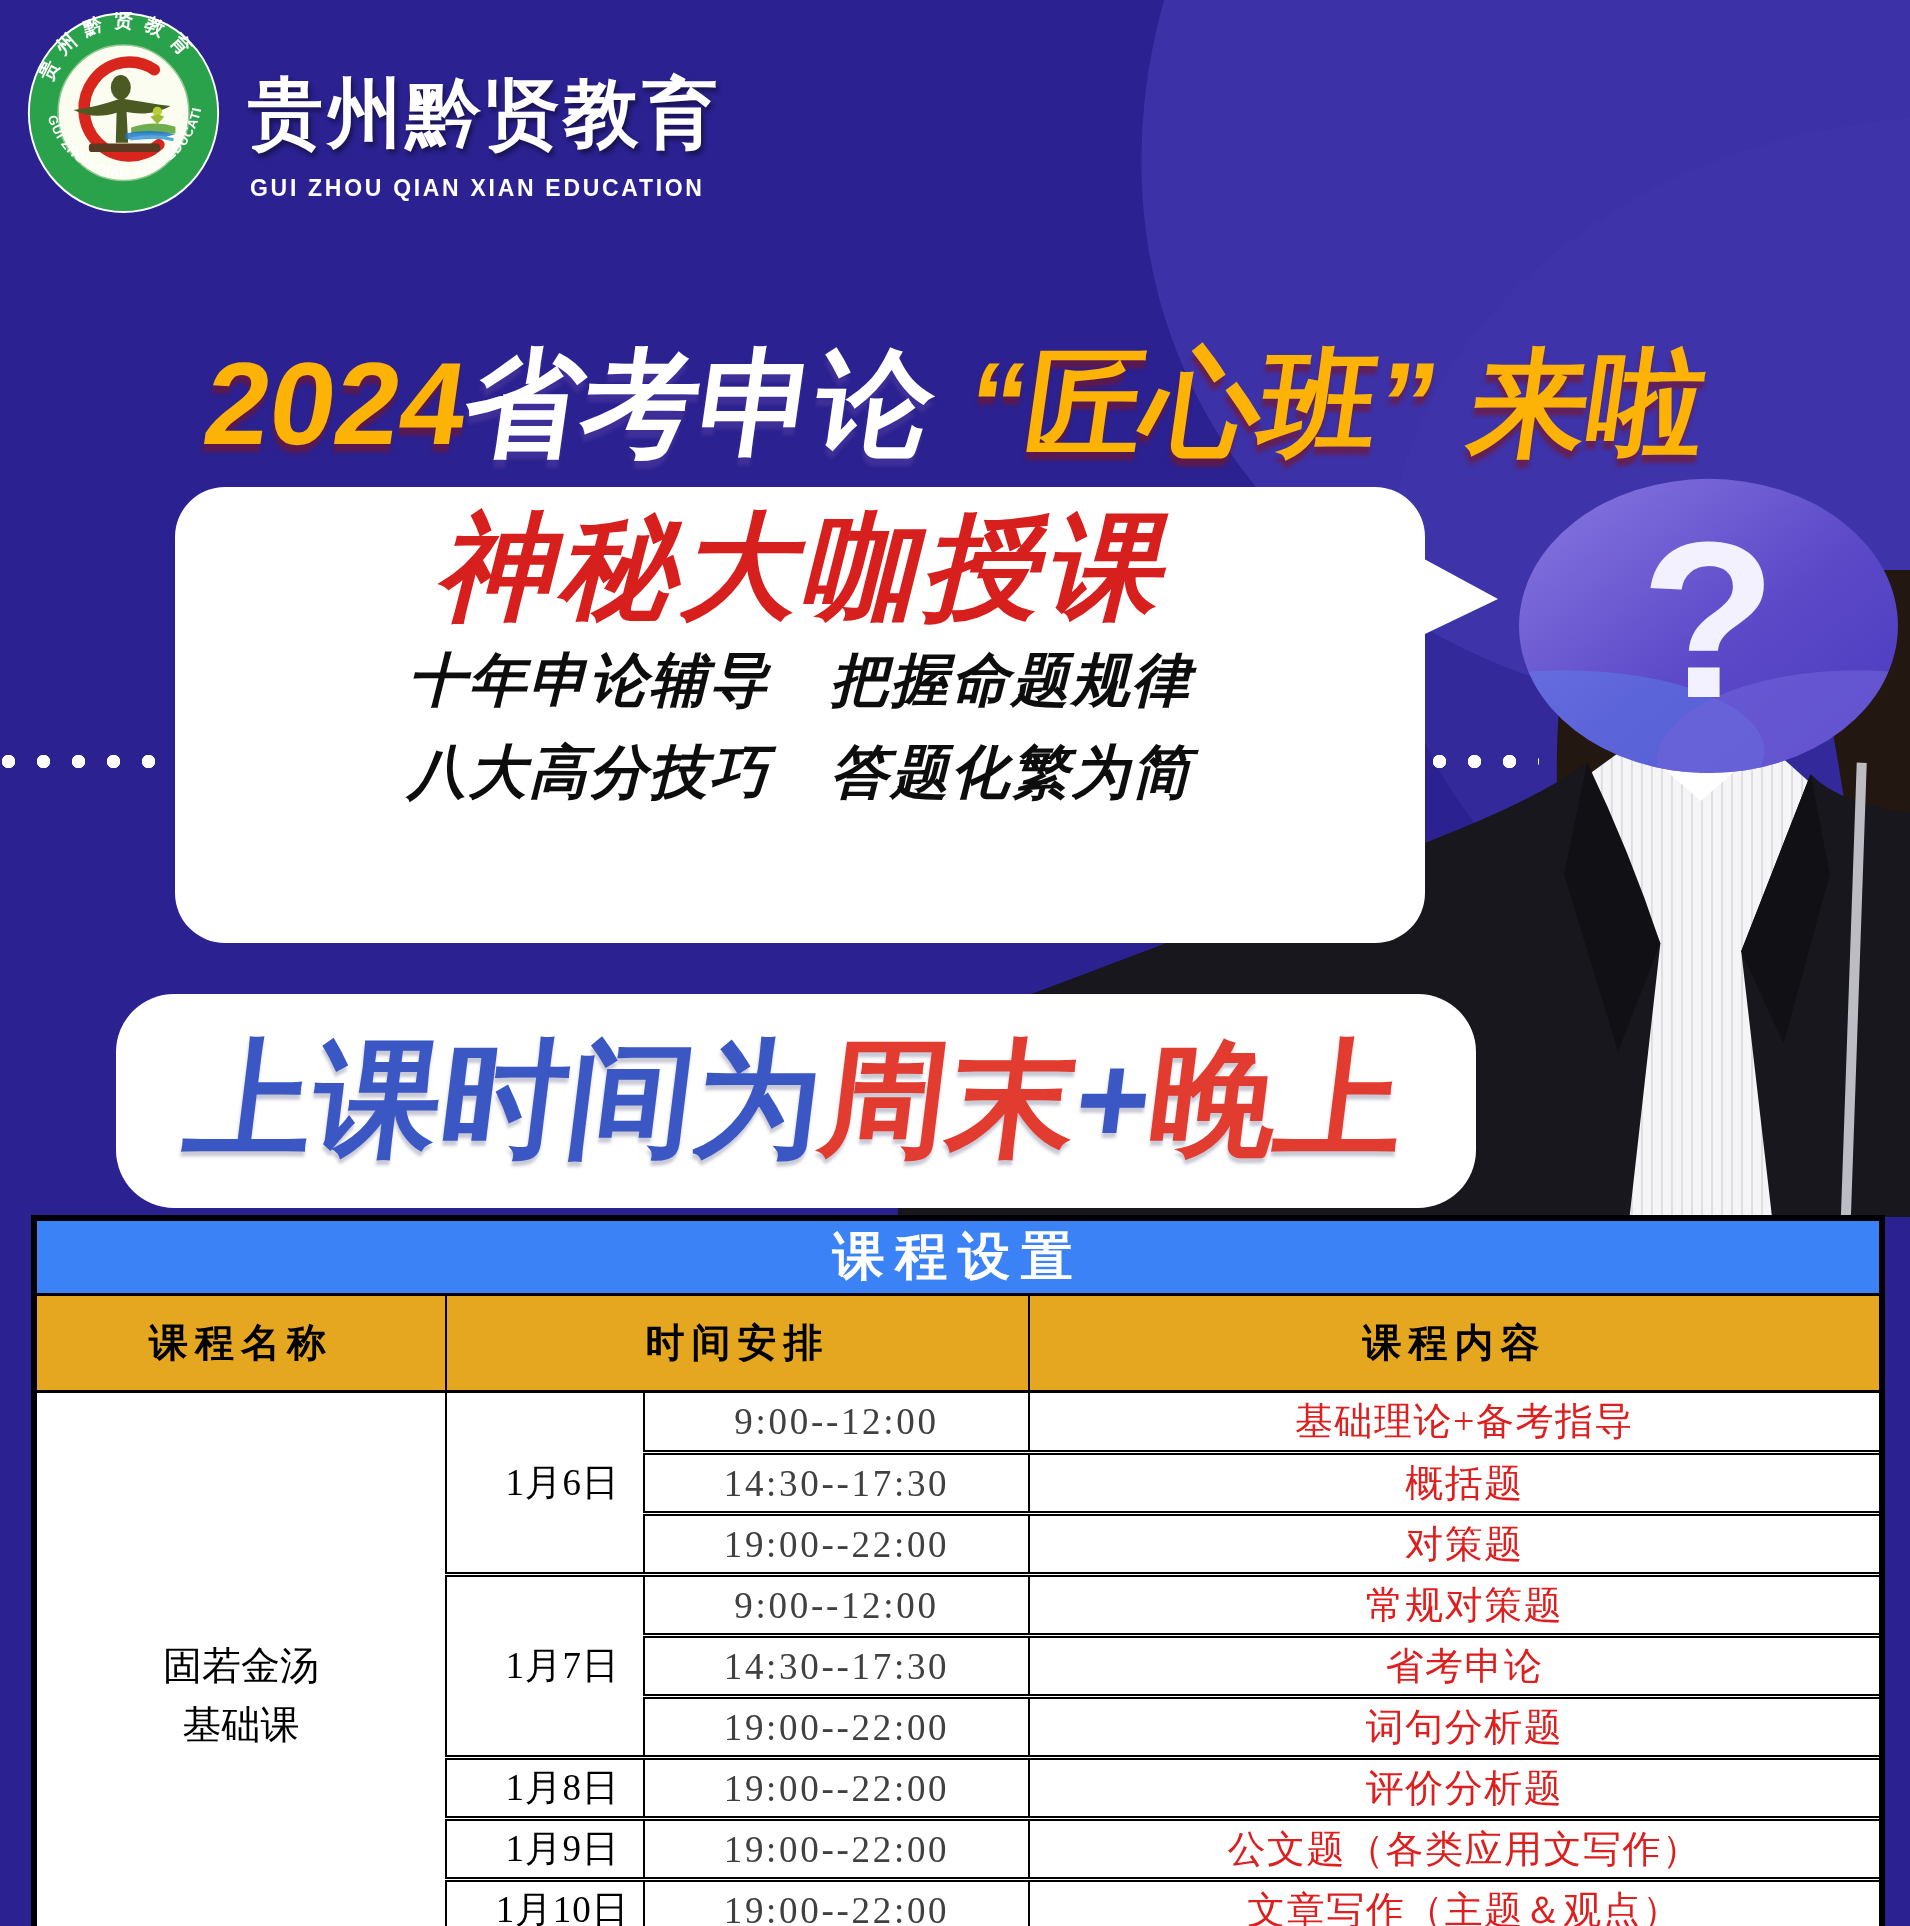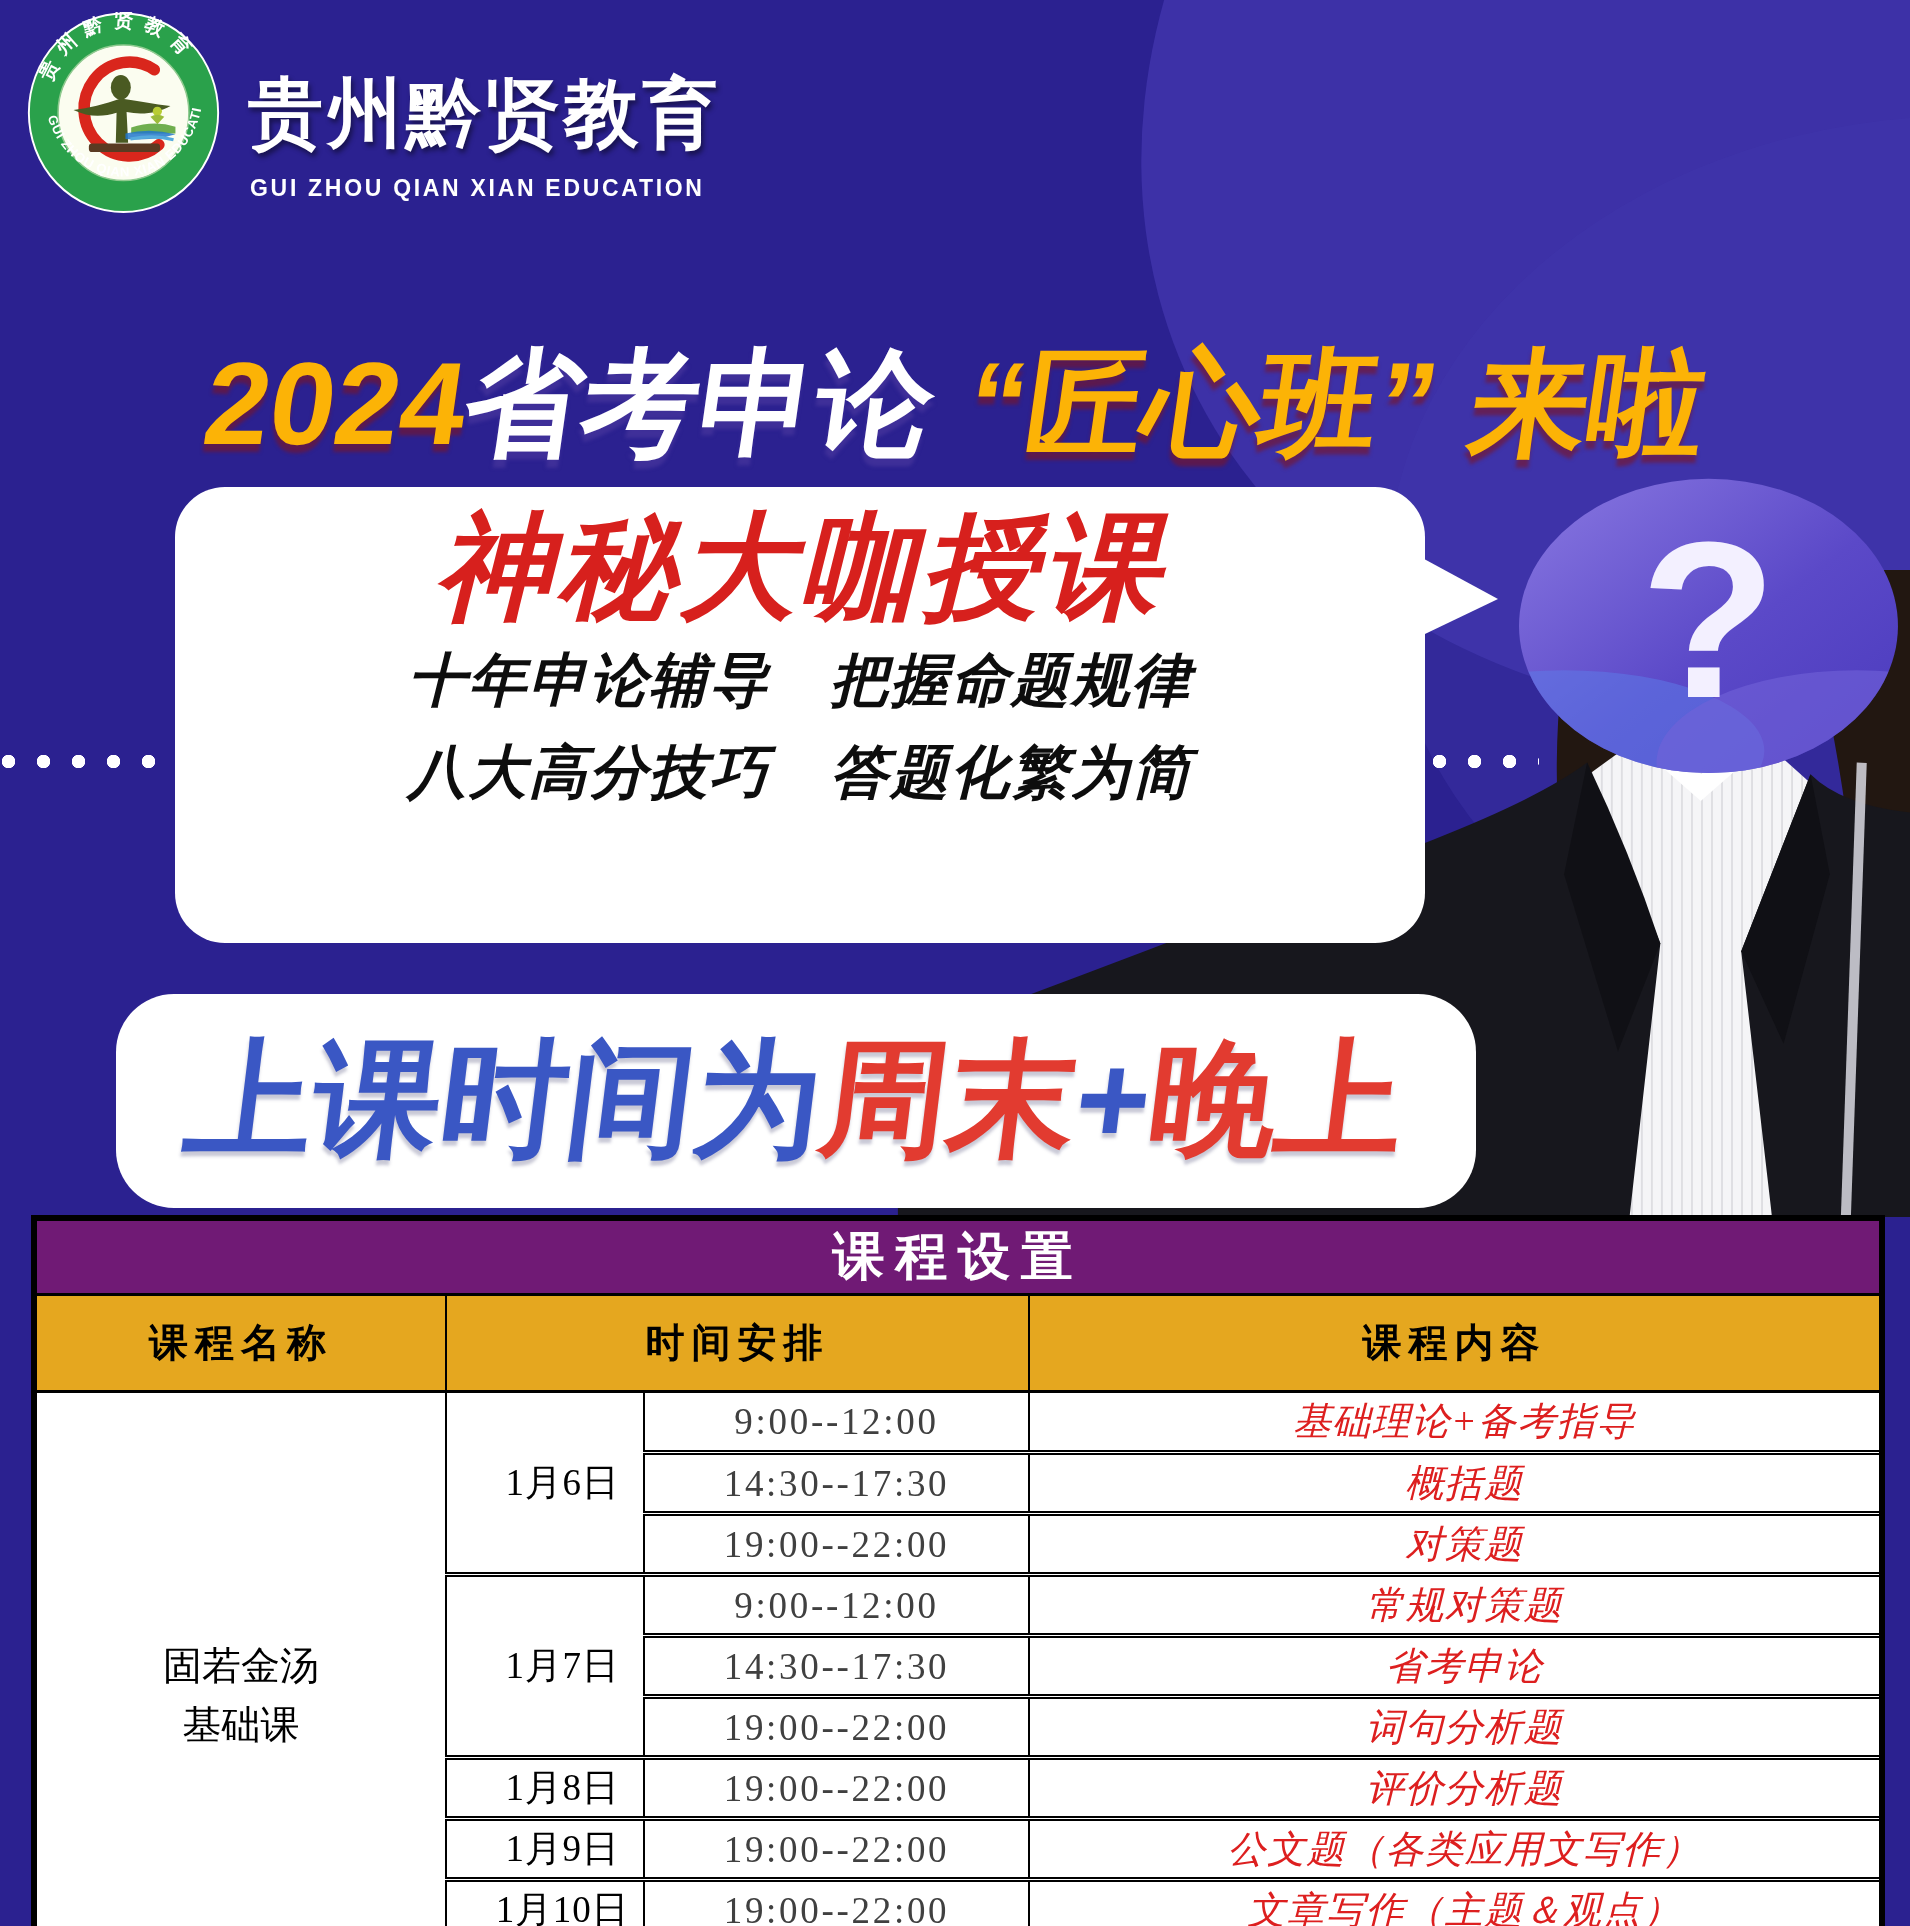--- a/index.html
+++ b/index.html
@@ -52,32 +52,32 @@
                text-shadow:0 4.6px 3.1px rgba(40,40,90,.25);}
   .banner-text .blue{color:#3a57c4;}
   .banner-text .red{color:#e23b30;}
 
   
   .table-wrap{left:31px;top:1215px;z-index:5;}
   table.sched{width:1849px;border-collapse:collapse;table-layout:fixed;background:#fff;
               border:6.2px solid #000;}
   table.sched td{border:2.3px solid #000;vertical-align:middle;text-align:center;overflow:hidden;}
   tr.t-title{height:75px;}
-  tr.t-title td{background:#701a75;color:#fff;font-size:52px;font-weight:900;letter-spacing:10.8px;
+  tr.t-title td{background:#3b82f6;color:#fff;font-size:52px;font-weight:900;letter-spacing:10.8px;
                 border-bottom:3.1px solid #000;}
   tr.t-head{height:97px;}
   tr.t-head td{background:#e5a71f;font-family:"Liberation Serif",serif;font-weight:bold;
                font-size:39px;letter-spacing:7px;border-bottom:3.9px solid #000;}
   tr.t-row{height:61px;}
   tr.t-row td{border-bottom:5.4px double #000;}
   .course-cell{font-family:"Liberation Serif",serif;font-size:39px;line-height:1.5;color:#000;}
   .date-cell{font-family:"Liberation Serif",serif;font-size:37px;color:#000;letter-spacing:0.8px;padding-left:36px;}
   .time-cell{font-family:"Liberation Serif",serif;font-size:37px;color:#404040;letter-spacing:2.7px;white-space:nowrap;}
   .content-cell{font-family:"Liberation Serif",serif;font-size:38px;color:#dd1f1f;text-align:right;
-                padding-left:21px;letter-spacing:1.5px;white-space:nowrap;font-style:italic;}
+                padding-left:21px;letter-spacing:1.5px;white-space:nowrap;}
 </style>
 </head>
 <body>
 
 <div class="poster">
 
   <div class="abs bg-swoosh"></div>
   <div class="abs bg-swoosh2"></div>
 
   <svg class="abs logo" viewBox="0 0 500 525">

